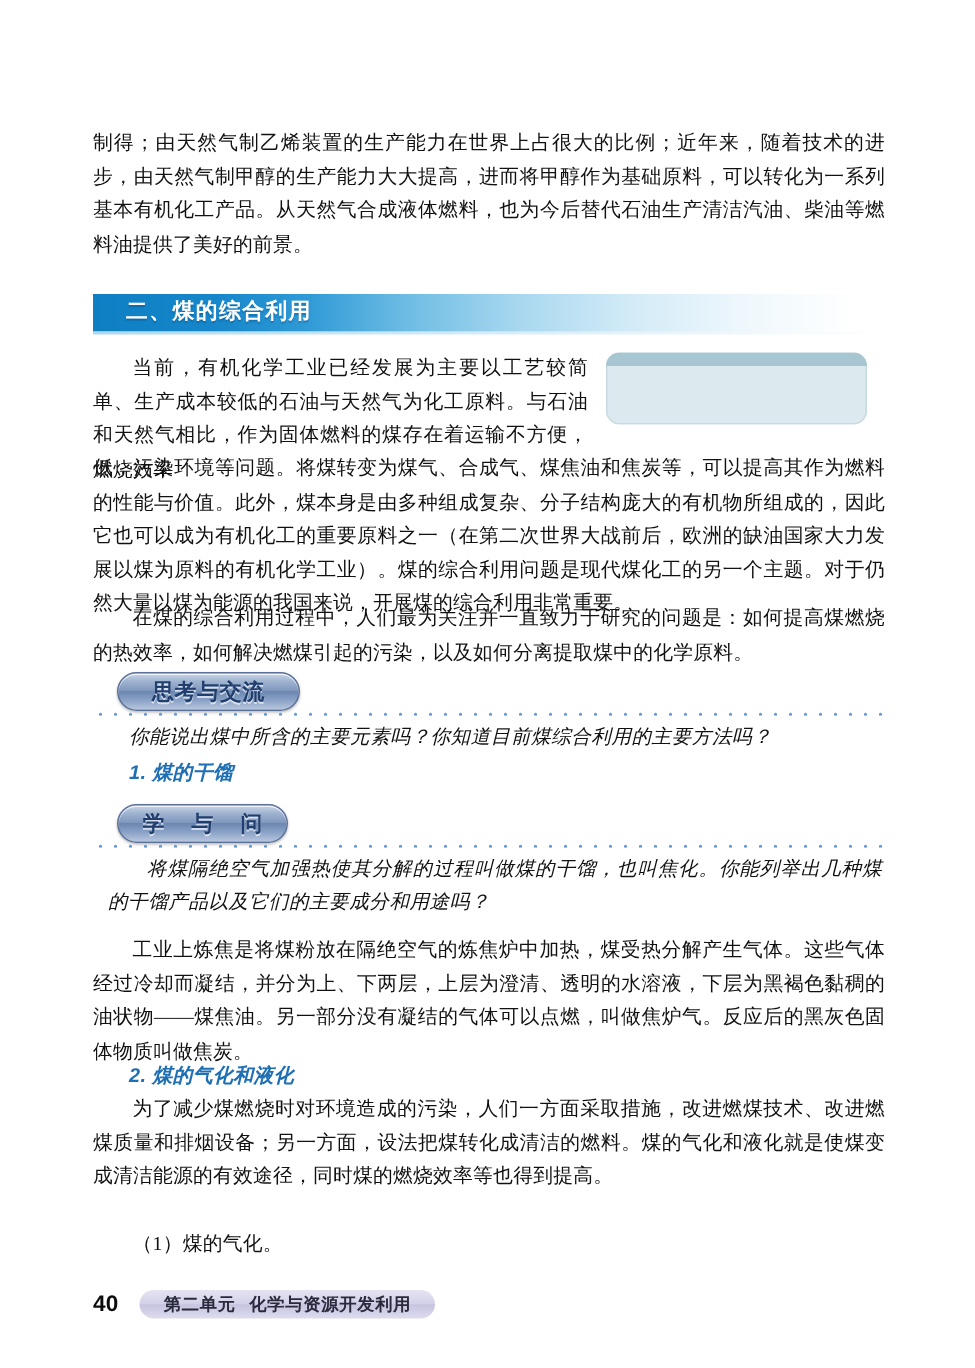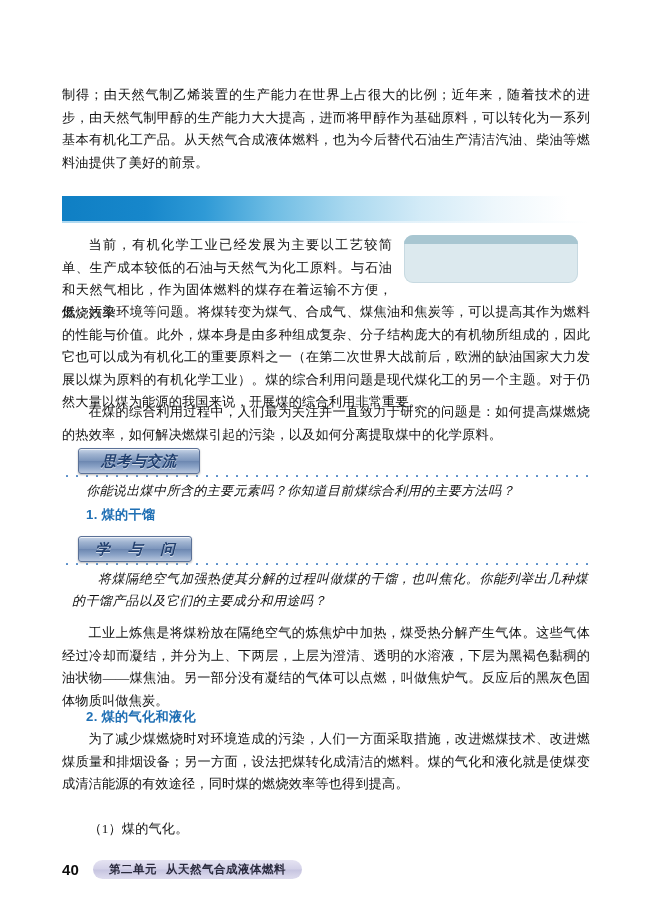--- a/index.html
+++ b/index.html
@@ -129,35 +129,34 @@
     line-height: 16px;
     color: #1f1f1f;
     white-space: nowrap;
   }
   .margin-note .note-body .en { font-family: "Liberation Serif", serif; }
 
   
   .badge {
     position: absolute;
     height: 24px;
-    border-radius: 3px;
+    border-radius: 13px;
     background: linear-gradient(to bottom,
         #c9d6e8 0%,
         #9fb3d0 22%,
         #7e97bd 48%,
         #6b86b0 50%,
         #8aa2c6 74%,
         #b7c6dd 100%);
     border: 1px solid #5b7197;
     box-shadow: 0 1px 2px rgba(0,0,0,.28),
                 inset 0 1px 0 rgba(255,255,255,.75);
     display: flex;
     align-items: center;
     justify-content: center;
-    font-style: italic;
   }
   .badge .badge-text {
     font-family: "Liberation Sans", sans-serif;
     font-size: 14.5px;
     font-weight: bold;
     color: #213f6e;
     letter-spacing: 0.6px;
     text-shadow: 0 1px 0 rgba(255,255,255,.65);
     white-space: nowrap;
   }
@@ -196,20 +195,21 @@
 
   
   .sub-head {
     position: absolute;
     font-family: "Liberation Sans", sans-serif;
     font-size: 13.2px;
     font-weight: bold;
     color: #1f6fb4;
     letter-spacing: 0.3px;
     white-space: nowrap;
+    font-style: italic;
   }
   .sh-1 { left: 86px; top: 478px; }
   .sh-2 { left: 86px; top: 680px; }
 
   
   .p-wide3 { left: 62px; top: 594px; width: 528px; }
   .p-wide4 { left: 62px; top: 700px; width: 528px; }
   .p-wide5 { left: 62px; top: 790px; width: 528px; }
 
   
@@ -247,20 +247,21 @@
   .footer .crumb-text .gap { display: inline-block; width: 9px; }
 </style>
 </head>
 <body>
 
 <div class="page">
 
   <div class="intro">制得；由天然气制乙烯装置的生产能力在世界上占很大的比例；近年来，随着技术的进步，由天然气制甲醇的生产能力大大提高，进而将甲醇作为基础原料，可以转化为一系列基本有机化工产品。从天然气合成液体燃料，也为今后替代石油生产清洁汽油、柴油等燃料油提供了美好的前景。</div>
 
   <div class="section-bar">
+    <div class="sec-title">二、煤的综合利用</div>
     <div class="bar-underline"></div>
   </div>
 
   <div class="para p-narrow indent">当前，有机化学工业已经发展为主要以工艺较简单、生产成本较低的石油与天然气为化工原料。与石油和天然气相比，作为固体燃料的煤存在着运输不方便，燃烧效率</div>
 
   <div class="margin-note">
     <div class="note-cap"></div>
   </div>
 
   <div class="para p-wide1">低，污染环境等问题。将煤转变为煤气、合成气、煤焦油和焦炭等，可以提高其作为燃料的性能与价值。此外，煤本身是由多种组成复杂、分子结构庞大的有机物所组成的，因此它也可以成为有机化工的重要原料之一（在第二次世界大战前后，欧洲的缺油国家大力发展以煤为原料的有机化学工业）。煤的综合利用问题是现代煤化工的另一个主题。对于仍然大量以煤为能源的我国来说，开展煤的综合利用非常重要。</div>
@@ -284,18 +285,18 @@
 
   <div class="sub-head sh-2">2. 煤的气化和液化</div>
 
   <div class="para p-wide4 indent">为了减少煤燃烧时对环境造成的污染，人们一方面采取措施，改进燃煤技术、改进燃煤质量和排烟设备；另一方面，设法把煤转化成清洁的燃料。煤的气化和液化就是使煤变成清洁能源的有效途径，同时煤的燃烧效率等也得到提高。</div>
   <div class="para p-wide5 indent">（1）煤的气化。</div>
 
   <div class="footer">
     <span class="pagenum">40</span>
     <span class="crumb-pill">
       <span class="crumb-text">
-        <span>第二单元</span><span class="gap"></span><span>从天然气合成液体燃料</span>
+        <span>第二单元</span><span class="gap"></span><span>化学与资源开发利用</span>
       </span>
     </span>
   </div>
 
 </div>
 
 </body></html>

